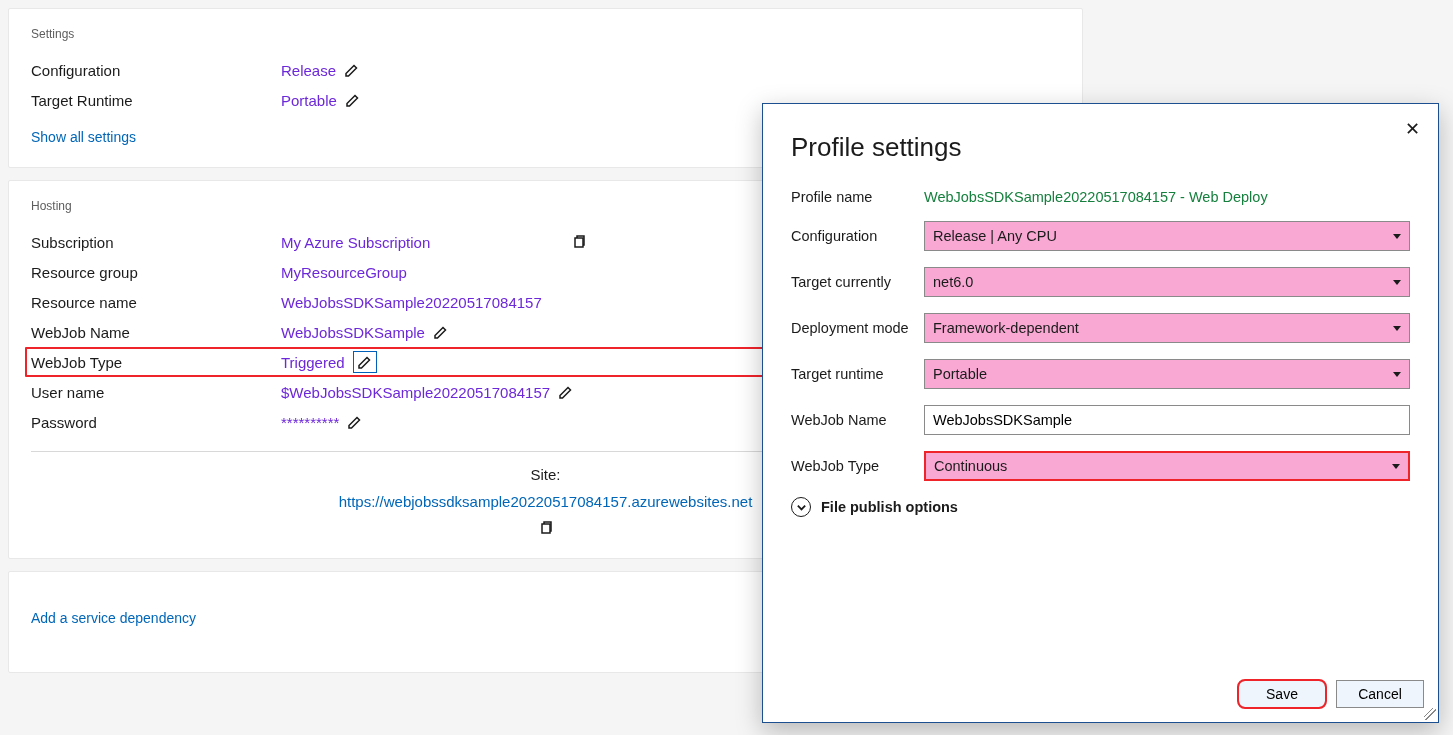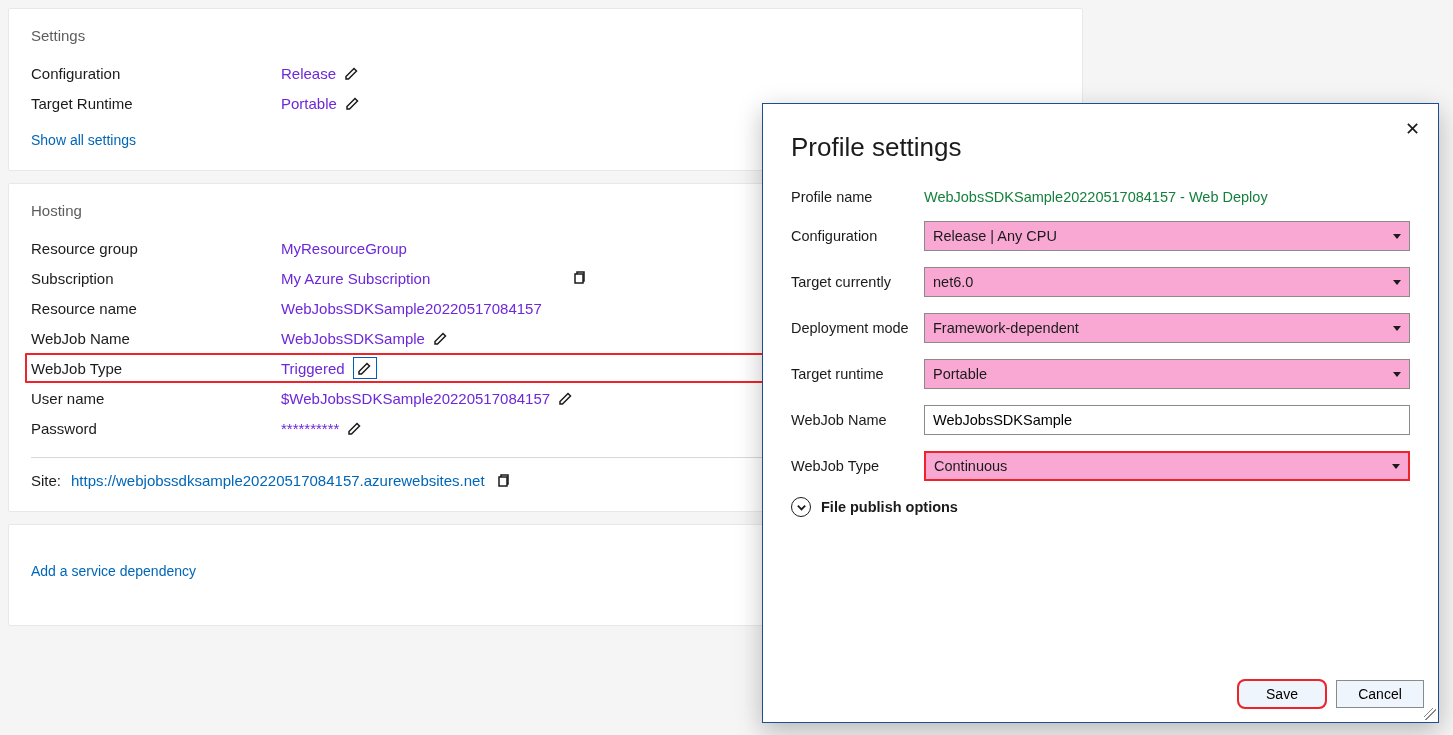--- a/index.html
+++ b/index.html
@@ -17,21 +17,21 @@
       background: #fff;
       border: 1px solid #e8e8e8;
       border-radius: 2px;
       margin: 0 0 12px 0;
       padding: 18px 22px 22px 22px;
       width: 1075px;
       margin-left: 8px;
     }
     .panel-title {
       color: #5d5d5d;
-      font-size: 15px;
+      font-size: 12px;
       margin-bottom: 14px;
     }
     .kv-row {
       display: flex;
       align-items: center;
       height: 30px;
       font-size: 15px;
     }
     .kv-label {
       width: 250px;
@@ -48,21 +48,21 @@
     .edit-icon svg, .copy-icon svg { width: 16px; height: 16px; stroke: #1b1b1b; fill: none; stroke-width: 1.5; }
     .highlight-row {
       border: 2.5px solid #ef232a;
       margin-left: -6px;
       padding-left: 4px;
       padding-right: 4px;
       border-radius: 1px;
     }
     .highlight-edit { border: 1.5px solid #005fb8; padding: 2px 3px; }
     hr.sep { border: none; border-top: 1px solid #d8d8d8; margin: 14px 0; }
-    .site-row { display: flex; align-items: center; gap: 10px; font-size: 15px; }
+    .site-row { display: flex; align-items: center; gap: 10px; font-size: 15px; flex-direction: column; }
 
     
     .dialog {
       position: absolute;
       top: 103px;
       left: 762px;
       width: 677px;
       height: 620px;
       background: #fff;
       border: 1px solid #1b4f8f;
@@ -201,37 +201,37 @@
     </div>
   </div>
   <div style="height:14px"></div>
   <span class="link">Show all settings</span>
 </div>
 
 <div class="panel">
   <div class="panel-title">Hosting</div>
 
   <div class="kv-row">
-    <div class="kv-label">Resource group</div>
-    <div class="kv-value">
-        <span>MyResourceGroup</span>
-      </div>
-  </div>
-
-  <div class="kv-row">
     <div class="kv-label">Subscription</div>
     <div class="kv-value" style="width:300px;">
       <span style="flex:1;">My Azure Subscription</span>
     </div>
     <span class="copy-icon" style="margin-left:-10px;">
       <svg viewBox="0 0 16 16">
           <rect x="4" y="4" width="8" height="9"></rect>
           <path d="M6 4 V2 H13 V11 H12"></path>
         </svg>
     </span>
+  </div>
+
+  <div class="kv-row">
+    <div class="kv-label">Resource group</div>
+    <div class="kv-value">
+        <span>MyResourceGroup</span>
+      </div>
   </div>
 
   <div class="kv-row">
     <div class="kv-label">Resource name</div>
     <div class="kv-value">
         <span>WebJobsSDKSample20220517084157</span>
       </div>
   </div>
 
   <div class="kv-row">

